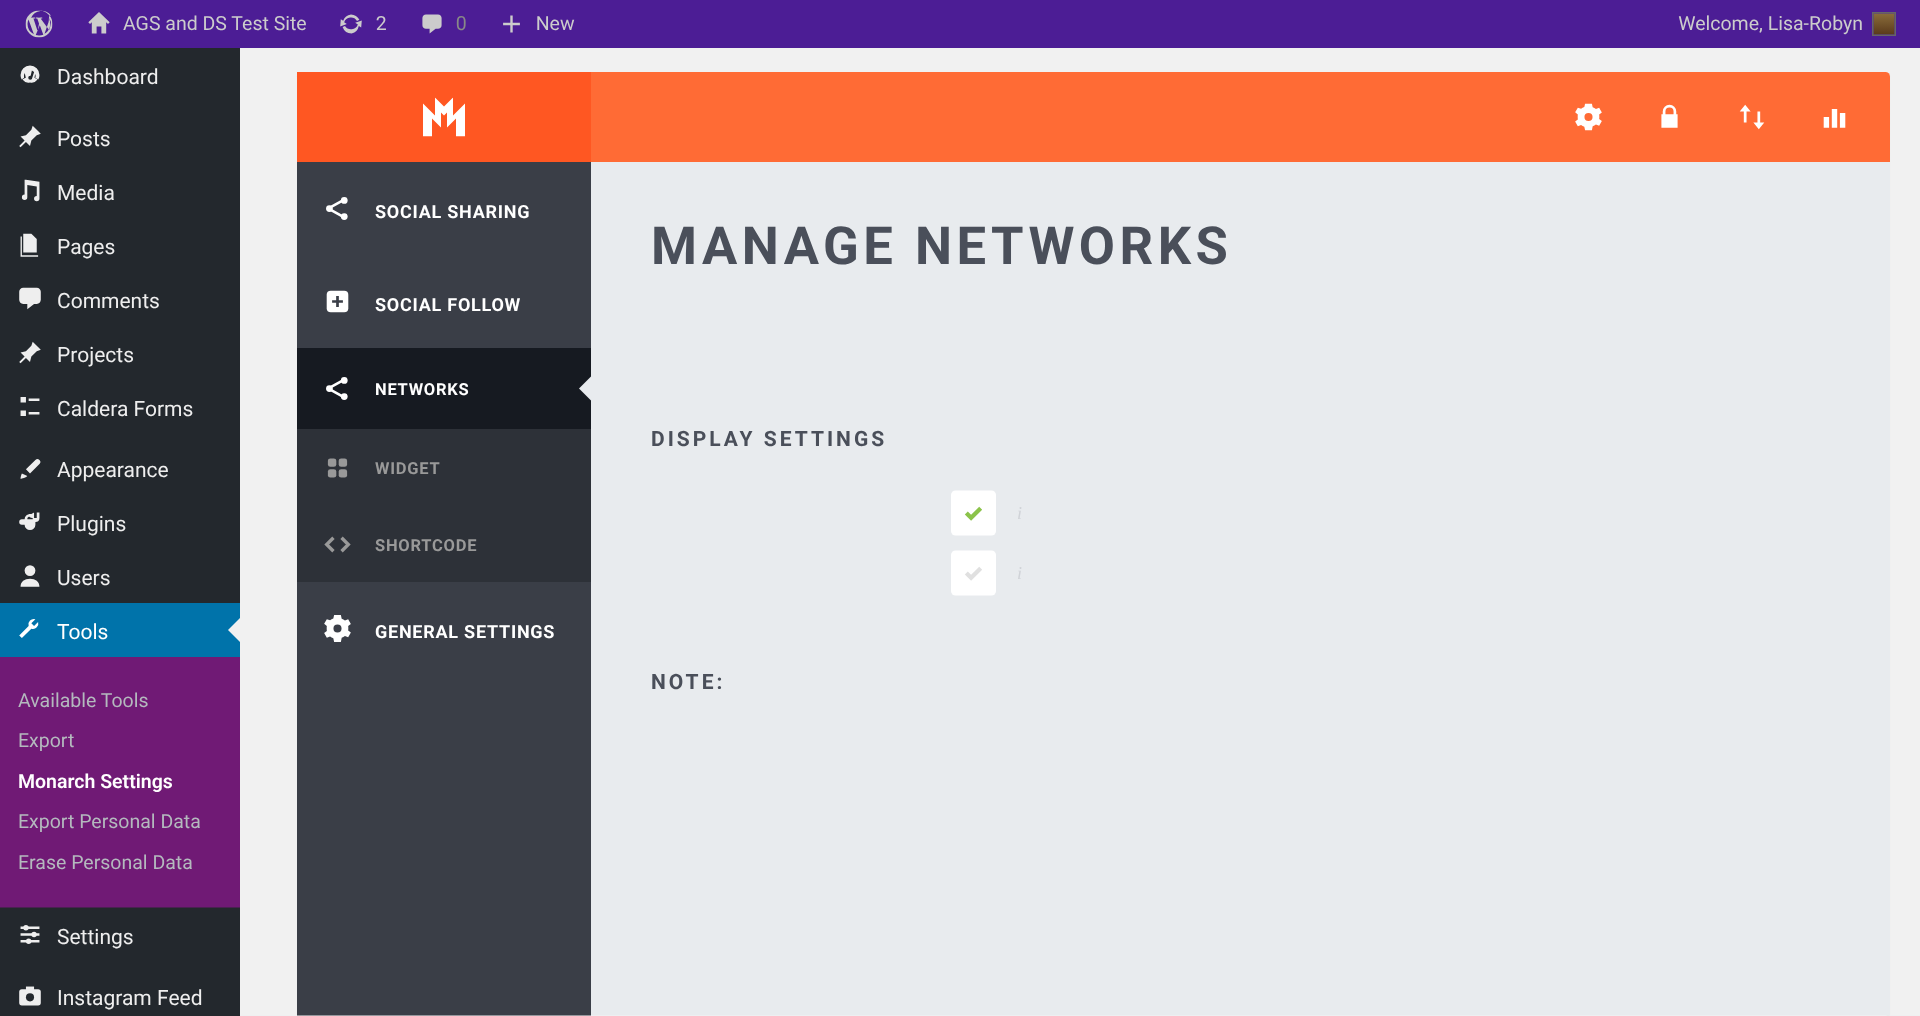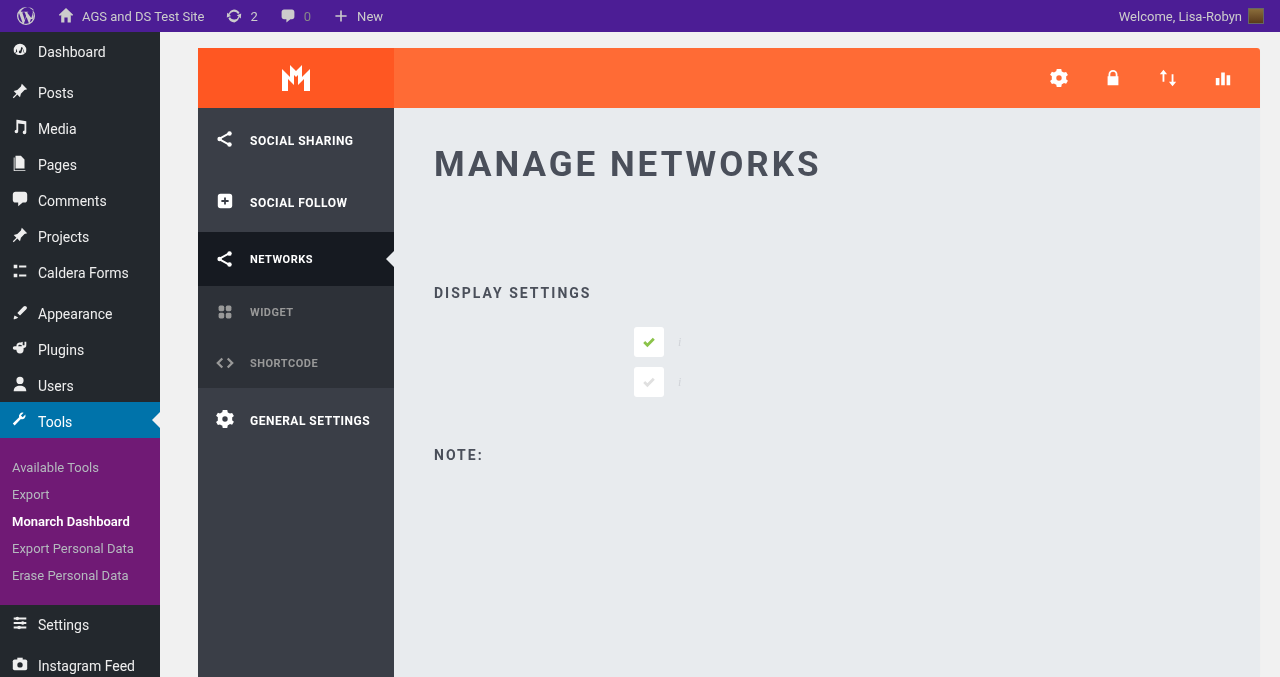--- a/index.html
+++ b/index.html
@@ -196,21 +196,21 @@
       <span class="wp-icon">
         <svg width="18" height="18" viewBox="0 0 20 20" fill="currentColor">
           <path d="M16 4a4 4 0 01-5 5l-7 7-2-2 7-7a4 4 0 015-5l-3 3 2 2z"></path>
         </svg>
       </span>
       <span>Tools</span>
     </div>
   <div class="wp-submenu">
     <div class="wp-submenu-item">Available Tools</div>
     <div class="wp-submenu-item">Export</div>
-    <div class="wp-submenu-item current">Monarch Dashboard</div>
+    <div class="wp-submenu-item current">Monarch Settings</div>
     <div class="wp-submenu-item">Export Personal Data</div>
     <div class="wp-submenu-item">Erase Personal Data</div>
   </div>
   <div class="wp-menu-item">
       <span class="wp-icon">
         <svg width="18" height="18" viewBox="0 0 20 20" fill="currentColor">
           <path d="M3 4h3v2H3zM8 4h9v2H8zM3 9h9v2H3zM14 9h3v2h-3zM3 14h5v2H3zM10 14h7v2h-7z"></path>
           <circle cx="7" cy="5" r="2"></circle>
           <circle cx="13" cy="10" r="2"></circle>
           <circle cx="9" cy="15" r="2"></circle>

